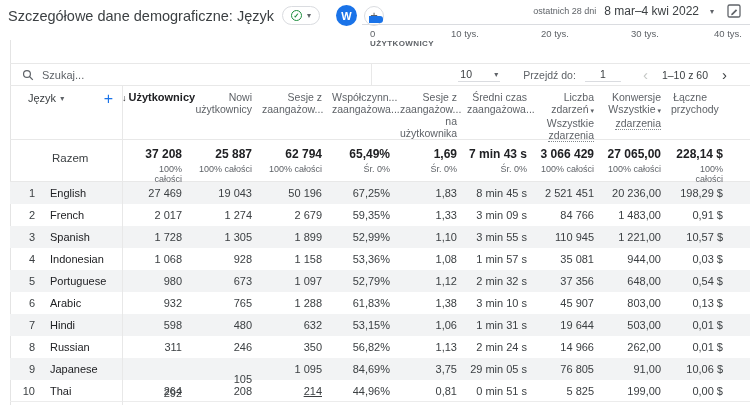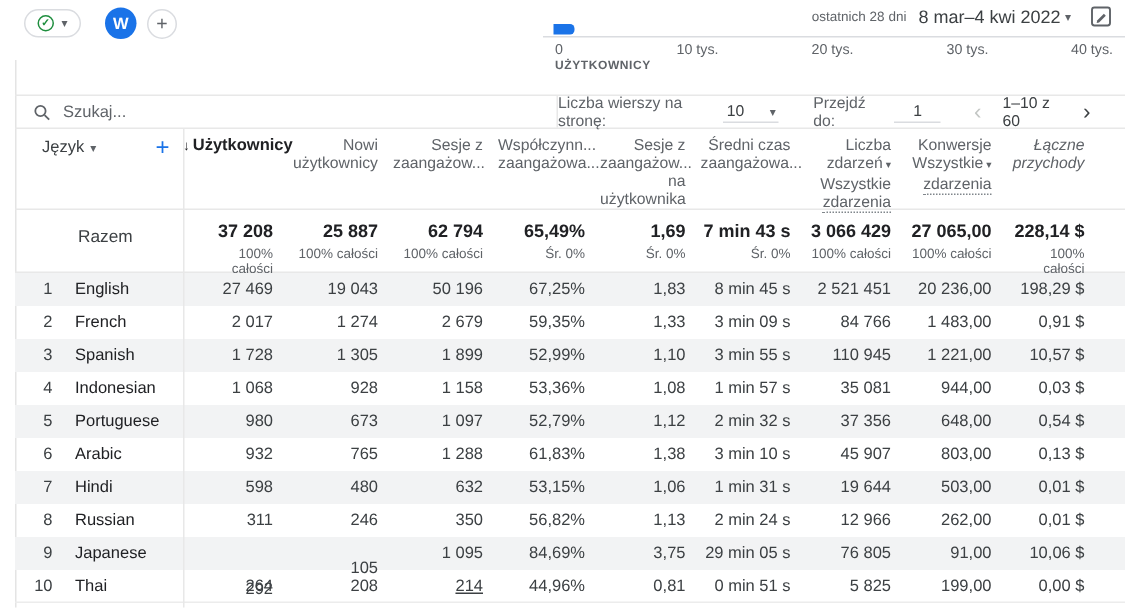--- a/index.html
+++ b/index.html
@@ -12,21 +12,21 @@
   .topbar { position:absolute; left:0; top:0; right:0; height:30px; background:#fff; }
   .title-group { position:absolute; left:8px; top:5px; display:flex; align-items:center; }
   .page-title { font-size:14.5px; color:#3c4043; white-space:nowrap; }
   .pill { display:inline-flex; align-items:center; gap:5px; border:1px solid #dadce0; border-radius:11px; height:19px; padding:0 8px; margin-left:8px; cursor:pointer; }
   .check { width:11px; height:11px; border:1.3px solid #1e8e3e; border-radius:50%; color:#1e8e3e; font-size:7px; line-height:10px; text-align:center; font-weight:bold; }
   .caret { font-size:8px; color:#5f6368; }
   .avatar { width:21px; height:21px; border-radius:50%; background:#1a73e8; color:#fff; font-size:11px; font-weight:bold; display:inline-flex; align-items:center; justify-content:center; margin-left:16px; cursor:pointer; }
   .addcircle { width:20px; height:20px; border-radius:50%; border:1px solid #dadce0; color:#5f6368; font-size:13px; display:inline-flex; align-items:center; justify-content:center; margin-left:7px; cursor:pointer; }
   .date-group { position:absolute; right:8px; top:3px; display:flex; align-items:center; gap:8px; }
   .datelabel { font-size:9px; color:#5f6368; }
-  .daterange { font-size:12px; color:#3c4043; display:inline-flex; align-items:center; gap:3px; cursor:pointer; }
+  .daterange { font-size:12px; color:#3c4043; display:inline-flex; align-items:center; gap:11px; cursor:pointer; }
   .editicon { cursor:pointer; display:inline-flex; margin-left:4px; }
   
   .axisline { position:absolute; left:362px; right:0; top:24px; border-top:1px solid #dadce0; }
   .bar-fragment { position:absolute; left:369px; top:16px; width:14px; height:7px; background:#1a73e8; border-radius:0 3px 3px 0; }
   .tick-zero { position:absolute; left:370px; top:28px; font-size:9.5px; color:#5f6368; }
   .axis-title { position:absolute; left:370px; top:39px; font-size:8px; font-weight:700; letter-spacing:.4px; color:#5f6368; }
   .tick { position:absolute; top:28px; font-size:9.5px; color:#5f6368; transform:translateX(-50%); white-space:nowrap; }
   .t1{left:465px;} .t2{left:555px;} .t3{left:645px;} .t4{left:728px;}
   
   .card-left-border { position:absolute; left:10px; top:40px; bottom:0; width:1px; background:#e4e4e4; }
@@ -42,21 +42,21 @@
   .chev.prev { color:#c4c7c5; }
   .chev.next { color:#3c4043; }
   .range { color:#3c4043; margin:0 2px; }
   
   .thead { position:absolute; left:10px; right:0; top:86px; height:54px; border-bottom:1px solid #e8e8e8; display:flex; }
   .dimcell { width:112px; position:relative; }
   .dimlabel { position:absolute; left:18px; top:6px; font-size:11px; color:#3c4043; display:inline-flex; align-items:center; gap:4px; cursor:pointer; }
   .plus { position:absolute; right:9px; top:4px; color:#1a73e8; font-size:16px; font-weight:400; cursor:pointer; }
   .metrics { display:flex; flex:1; }
   .hcell { padding-top:5px; padding-right:10px; text-align:right; font-size:10.5px; color:#5f6368; line-height:12px; cursor:pointer; }
-  .hcell.last { padding-right:27px;font-style:italic; }
+  .hcell.last { padding-right:43px; }
   .hcell.primary { color:#202124; font-weight:700; font-size:11px; }
   .sortarrow { font-size:9px; margin-right:2px; color:#202124; }
   .hcaret { font-size:7px; color:#5f6368; margin-left:2px; }
   .hsel { display:inline-block; border-bottom:1px dotted #80868b; line-height:11px; }
   
   .totalrow { position:absolute; left:10px; right:0; top:140px; height:42px; border-bottom:1px solid #e8e8e8; display:flex; }
   .total-label { position:absolute; left:42px; top:12px; font-size:11.5px; color:#3c4043; }
   .tcell { padding-top:7px; padding-right:10px; text-align:right; }
   .tcell.last { padding-right:27px; }
   .tval { font-size:12px; font-weight:600; color:#202124; }
@@ -71,20 +71,21 @@
   .mcell { text-align:right; padding-right:10px; color:#3c4043; }
   .mcell.last { padding-right:27px; }
   
   .vline { position:absolute; left:122px; top:86px; bottom:0; width:1px; background:#e8e8e8; }
 </style>
 </head>
 <body>
 
 <div class="topbar">
   <div class="title-group">
+    <span class="page-title">Szczegółowe dane demograficzne: Język</span>
     <span class="pill">
       <span class="check">✓</span>
       <span class="caret">▾</span>
     </span>
     <span class="avatar">W</span>
     <span class="addcircle">+</span>
   </div>
   <div class="date-group">
     <span class="datelabel">ostatnich 28 dni</span>
     <span class="daterange">
@@ -115,21 +116,20 @@
 
 <div class="toolbar">
   <div class="searchcell">
     <svg width="12" height="12" viewBox="0 0 14 14">
       <circle cx="5.8" cy="5.8" r="4" fill="none" stroke="#5f6368" stroke-width="1.4"></circle>
       <line x1="9" y1="9" x2="12.6" y2="12.6" stroke="#5f6368" stroke-width="1.4"></line>
     </svg>
     <span class="ph">Szukaj...</span>
   </div>
   <div class="pagectrl">
-    <span class="ctl-label">Liczba wierszy na stronę:</span>
     <span class="select">
       <span>10</span>
       <span class="caret">▾</span>
     </span>
     <span class="ctl-label" style="margin-left:14px;">Przejdź do:</span>
     <span class="goto-input">1</span>
     <span class="chev prev" style="margin-left:10px;">‹</span>
     <span class="range">1–10 z 60</span>
     <span class="chev next">›</span>
   </div>
@@ -316,21 +316,21 @@
     </div>
     <div class="trow">
       <div class="c-num">8</div>
       <div class="c-name">Russian</div>
       <div class="mcell" style="width: 70px;">311</div>
       <div class="mcell" style="width: 70px;">246</div>
       <div class="mcell" style="width: 70px;">350</div>
       <div class="mcell" style="width: 68px;">56,82%</div>
       <div class="mcell" style="width: 67px;">1,13</div>
       <div class="mcell" style="width: 70px;">2 min 24 s</div>
-      <div class="mcell" style="width: 67px;">12 966</div>
+      <div class="mcell" style="width: 67px;">14 966</div>
       <div class="mcell" style="width: 67px;">262,00</div>
       <div class="mcell last" style="width: 79px;">0,01 $</div>
     </div>
     <div class="trow">
       <div class="c-num">9</div>
       <div class="c-name">Japanese</div>
       <div class="mcell" style="width: 70px; margin-top: 48px;">292</div>
       <div class="mcell" style="width: 70px; margin-top: 20px;">105</div>
       <div class="mcell" style="width: 70px;">1 095</div>
       <div class="mcell" style="width: 68px;">84,69%</div>

